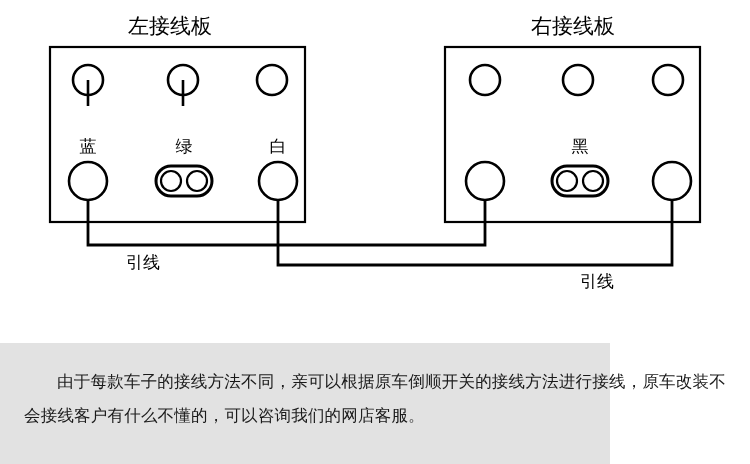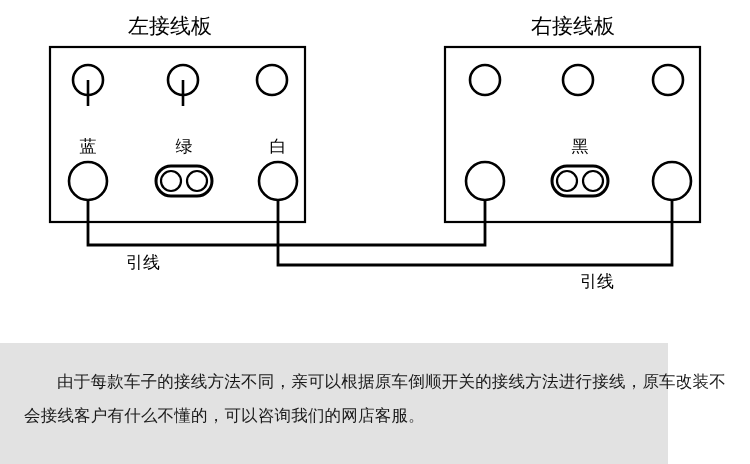--- a/index.html
+++ b/index.html
@@ -19,21 +19,21 @@
     left: 0;
     top: 0;
     width: 750px;
     height: 346px;
     background: #ffffff;
   }
   .note-panel {
     position: absolute;
     left: 0;
     top: 343px;
-    width: 668px;
+    width: 610px;
     height: 121px;
     background: #e2e2e2;
     box-sizing: border-box;
   }
   .note-text {
     position: absolute;
     left: 24px;
     top: 22px;
     width: 702px;
     font-size: 16.5px;

